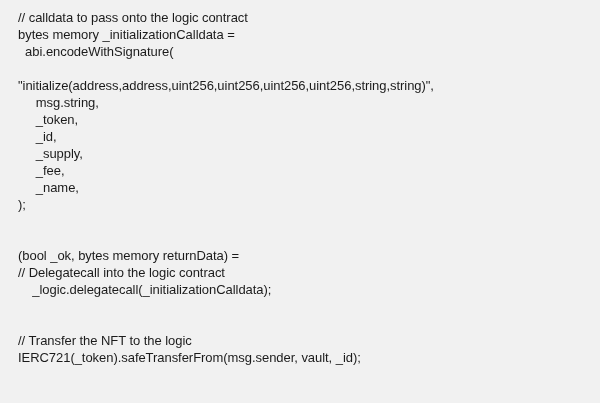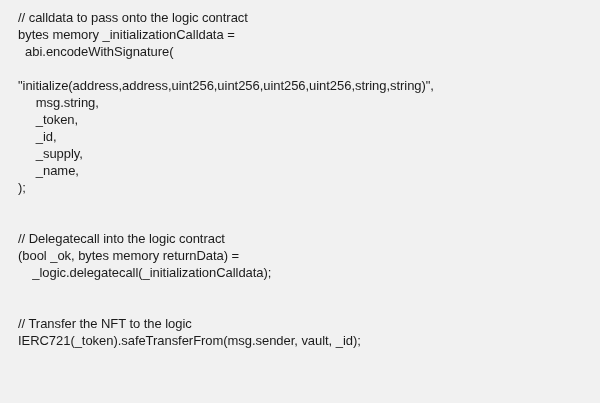--- a/index.html
+++ b/index.html
@@ -48,24 +48,25 @@
 <div id="code-block" style="background: rgb(241, 241, 241); color: rgb(27, 27, 27); font-size: 13px;">
     <div class="code-line">// calldata to pass onto the logic contract</div>
     <div class="code-line">bytes memory _initializationCalldata =</div>
     <div class="code-line">  abi.encodeWithSignature(</div>
     <div class="code-line blank"></div>
     <div class="code-line wrapped">"initialize(address,address,uint256,uint256,uint256,uint256,string,string)",</div>
     <div class="code-line">     msg.string,</div>
     <div class="code-line">     _token,</div>
     <div class="code-line">     _id,</div>
     <div class="code-line">     _supply,</div>
+    <div class="code-line">     _fee,</div>
     <div class="code-line">     _name,</div>
     <div class="code-line">);</div>
     <div class="code-line blank"></div>
     <div class="code-line blank"></div>
+    <div class="code-line">(bool _ok, bytes memory returnData) =</div>
     <div class="code-line">// Delegatecall into the logic contract</div>
-    <div class="code-line">(bool _ok, bytes memory returnData) =</div>
     <div class="code-line">    _logic.delegatecall(_initializationCalldata);</div>
     <div class="code-line blank"></div>
     <div class="code-line blank"></div>
     <div class="code-line">// Transfer the NFT to the logic</div>
     <div class="code-line">IERC721(_token).safeTransferFrom(msg.sender, vault, _id);</div>
   </div>
 
 </body></html>

